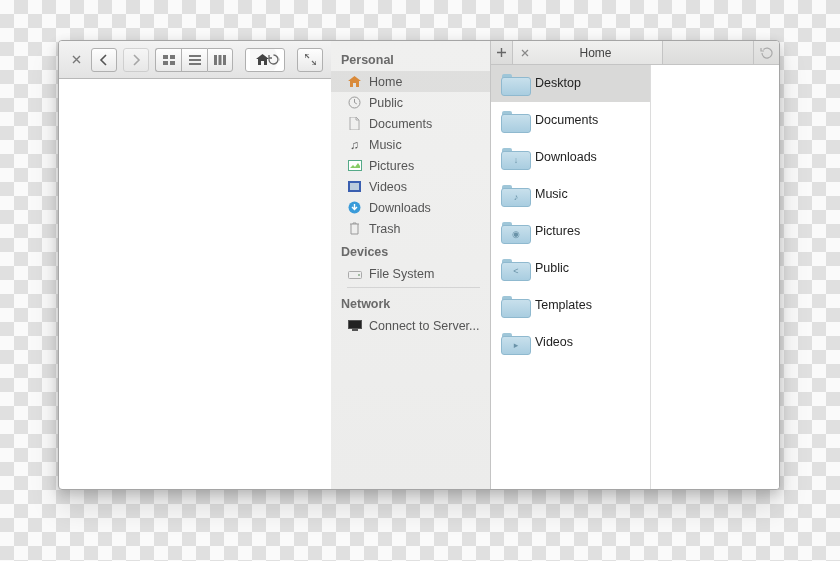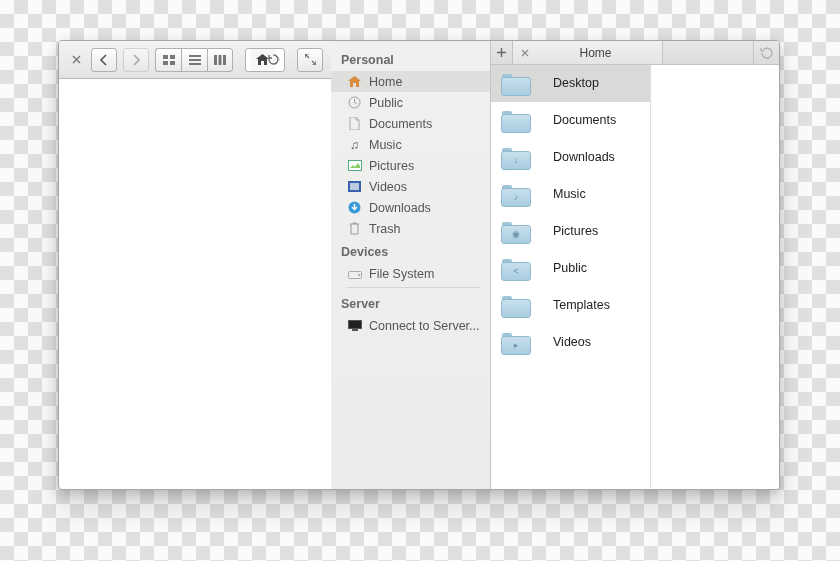--- a/index.html
+++ b/index.html
@@ -83,21 +83,21 @@
   .tab .tab-label { flex:1; text-align:center; }
   .tabstrip-spacer { flex:1; }
   .tabstrip-history { width:26px; display:flex;align-items:center;justify-content:center; color:#a0a0a0; border-left:1px solid #c4c4c4;}
 
   .panes { flex:1; display:flex; min-height:0; }
   .miller {
     width:160px; flex:0 0 160px; border-right:1px solid #dcdcdc; overflow:auto;
     background:#fff;
   }
   .row {
-    display:flex; align-items:center; gap:24px; padding:7px 10px;
+    display:flex; align-items:center; gap:6px; padding:7px 10px;
     font-size:12.5px; color:#222; border-bottom:1px solid transparent;
   }
   .row.selected { background:#d9d9d8; }
   .folder-ico {
     width:28px; height:22px; position:relative; flex:0 0 28px;
   }
   .folder-ico::before {
     content:""; position:absolute; left:1px; top:2px; width:10px; height:4px;
     background:#9fc6d8; border-radius:2px 2px 0 0;
   }
@@ -258,21 +258,21 @@
         <span class="sicon">
             <svg width="14" height="11" viewBox="0 0 14 11">
               <rect x="0.5" y="3.5" width="13" height="7" rx="1" fill="#eee" stroke="#aaa"></rect>
               <circle cx="11" cy="7" r="1" fill="#8a8"></circle>
             </svg>
           </span>
         <span>File System</span>
       </div>
       <div class="side-sep"></div>
 
-      <div class="side-header">Server</div>
+      <div class="side-header">Network</div>
       <div class="side-item">
         <span class="sicon">
             <svg width="14" height="11" viewBox="0 0 14 11">
               <rect x="0.5" y="0.5" width="13" height="8" fill="#222" stroke="#555"></rect>
               <rect x="4" y="9" width="6" height="2" fill="#555"></rect>
             </svg>
           </span>
         <span>Connect to Server...</span>
       </div>
     </div>

